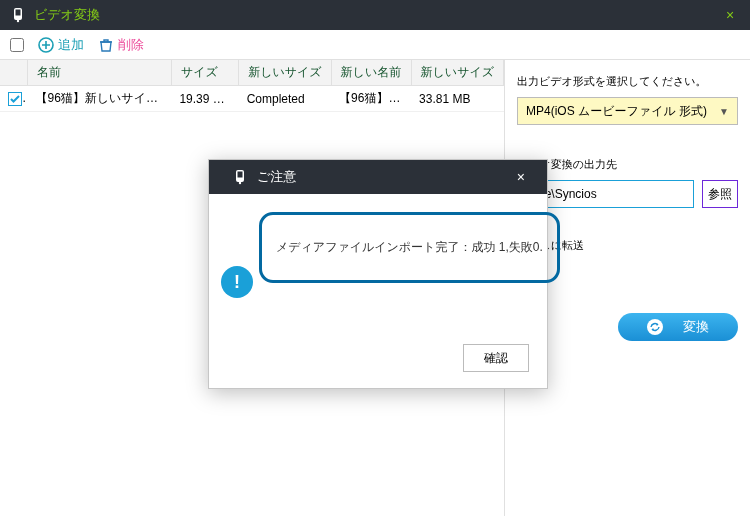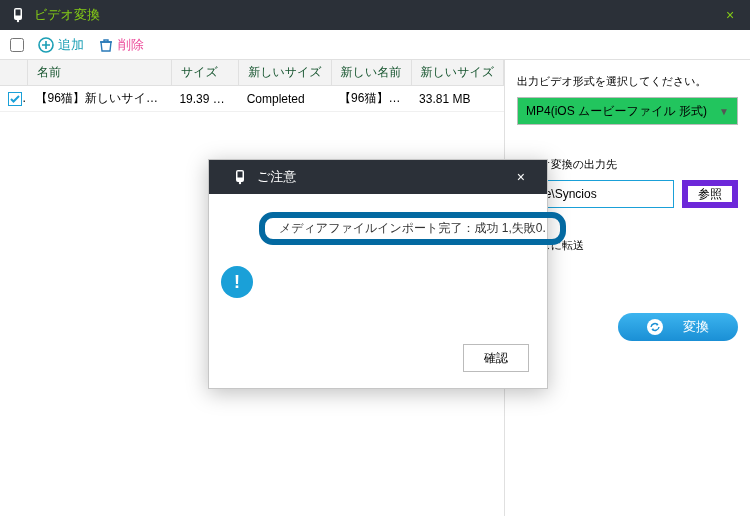--- a/index.html
+++ b/index.html
@@ -26,38 +26,38 @@
 
 
 table { width: 100%; border-collapse: collapse; font-size: 12px; }
 th { background: #f3f3f3; text-align: left; font-weight: normal; padding: 4px 9px; border-right: 1px solid #e0e0e0; border-bottom: 1px solid #e0e0e0; color: #14532d; height: 22px; white-space: nowrap; overflow: hidden; }
 td { padding: 4px 8px; border-bottom: 1px solid #f0f0f0; white-space: nowrap; overflow: hidden; text-overflow: ellipsis; max-width: 0; }
 td.check { width: 24px; text-align: center; }
 td.check svg { vertical-align: middle; }
 
 
 .right .section-label { margin-bottom: 8px; font-size: 11px; }
-.format-select { width: 100%; height: 28px; border: 1px solid #bbb; background: #22c55e; display: flex; align-items: center; padding: 0 8px; font-size: 12px; cursor: pointer; position: relative; margin-bottom: 32px; }
+.format-select { width: 100%; height: 28px; border: 1px solid #bbb; background: #fef9c3; display: flex; align-items: center; padding: 0 8px; font-size: 12px; cursor: pointer; position: relative; margin-bottom: 32px; }
 .format-select .chev { position: absolute; right: 8px; font-size: 10px; color: #555; }
 .out-row { display: flex; gap: 8px; margin-bottom: 30px; }
 .out-input { flex: 1; height: 28px; border: 1px solid #1aa0d8; padding: 0 8px; font-size: 12px; overflow: hidden; white-space: nowrap; display: flex; align-items: center; }
-.browse-btn { width: 56px; height: 28px; border: 6px solid #6d28d9; background: #fff; font-size: 12px; cursor: pointer; }
+.browse-btn { width: 36px; height: 28px; border: 1px solid #6d28d9; background: #fff; font-size: 12px; cursor: pointer; }
 .convert-row { display: flex; justify-content: flex-end; }
 .convert-btn { width: 120px; height: 28px; border: none; border-radius: 14px; background: linear-gradient(#3cb4ef, #1a8fd5); color: #fff; font-size: 13px; cursor: pointer; display: flex; align-items: center; justify-content: center; gap: 20px; }
 .convert-btn .cv-icon { width: 16px; height: 16px; border-radius: 50%; background: #fff; display: inline-flex; align-items: center; justify-content: center; }
 
 
 .dialog { position: absolute; left: 208px; top: 159px; width: 340px; background: #fff; border: 1px solid #c6c6c6; box-shadow: 0 4px 20px rgba(0,0,0,0.25); }
 .dialog-titlebar { height: 34px; background: #2b3038; color: #fff; display: flex; align-items: center; padding: 0 22px; font-size: 13px; }
 .dialog-titlebar .d-icon { width: 18px; height: 18px; margin-right: 8px; display: inline-flex; align-items: center; justify-content: center; }
 .dialog-titlebar .spacer { flex: 1; }
 .dialog-titlebar .d-close { cursor: pointer; font-size: 14px; }
 .dialog-body { padding: 18px 18px 10px 18px; position: relative; min-height: 140px; display: flex; align-items: flex-start; }
 .dialog-body .info-icon { position: absolute; left: 12px; top: 72px; width: 32px; height: 32px; border-radius: 50%; background: #1aa0d8; color: #fff; display: flex; align-items: center; justify-content: center; font-size: 18px; font-weight: bold; }
-.dialog-msg { border: 6px solid #0369a1; border-radius: 14px; padding: 2px 14px; font-size: 12px; color: #333; margin-left: 32px; margin-top: 0; white-space: nowrap; }
+.dialog-msg { border: 3px solid #0369a1; border-radius: 14px; padding: 24px 14px; font-size: 12px; color: #333; margin-left: 32px; margin-top: 0; white-space: nowrap; }
 .dialog-footer { display: flex; justify-content: flex-end; padding: 10px 18px 16px; margin-left: 31px; }
 .ok-btn { min-width: 66px; height: 28px; border: 1px solid #bbb; background: #fff; font-size: 12px; cursor: pointer; }
 
 
 col.c0 { width: 28px; }
 col.c1 { width: 150px; }
 col.c2 { width: 68px; }
 col.c3 { width: 76px; }
 col.c4 { width: 80px; }
 col.c5 { width: 80px; }

